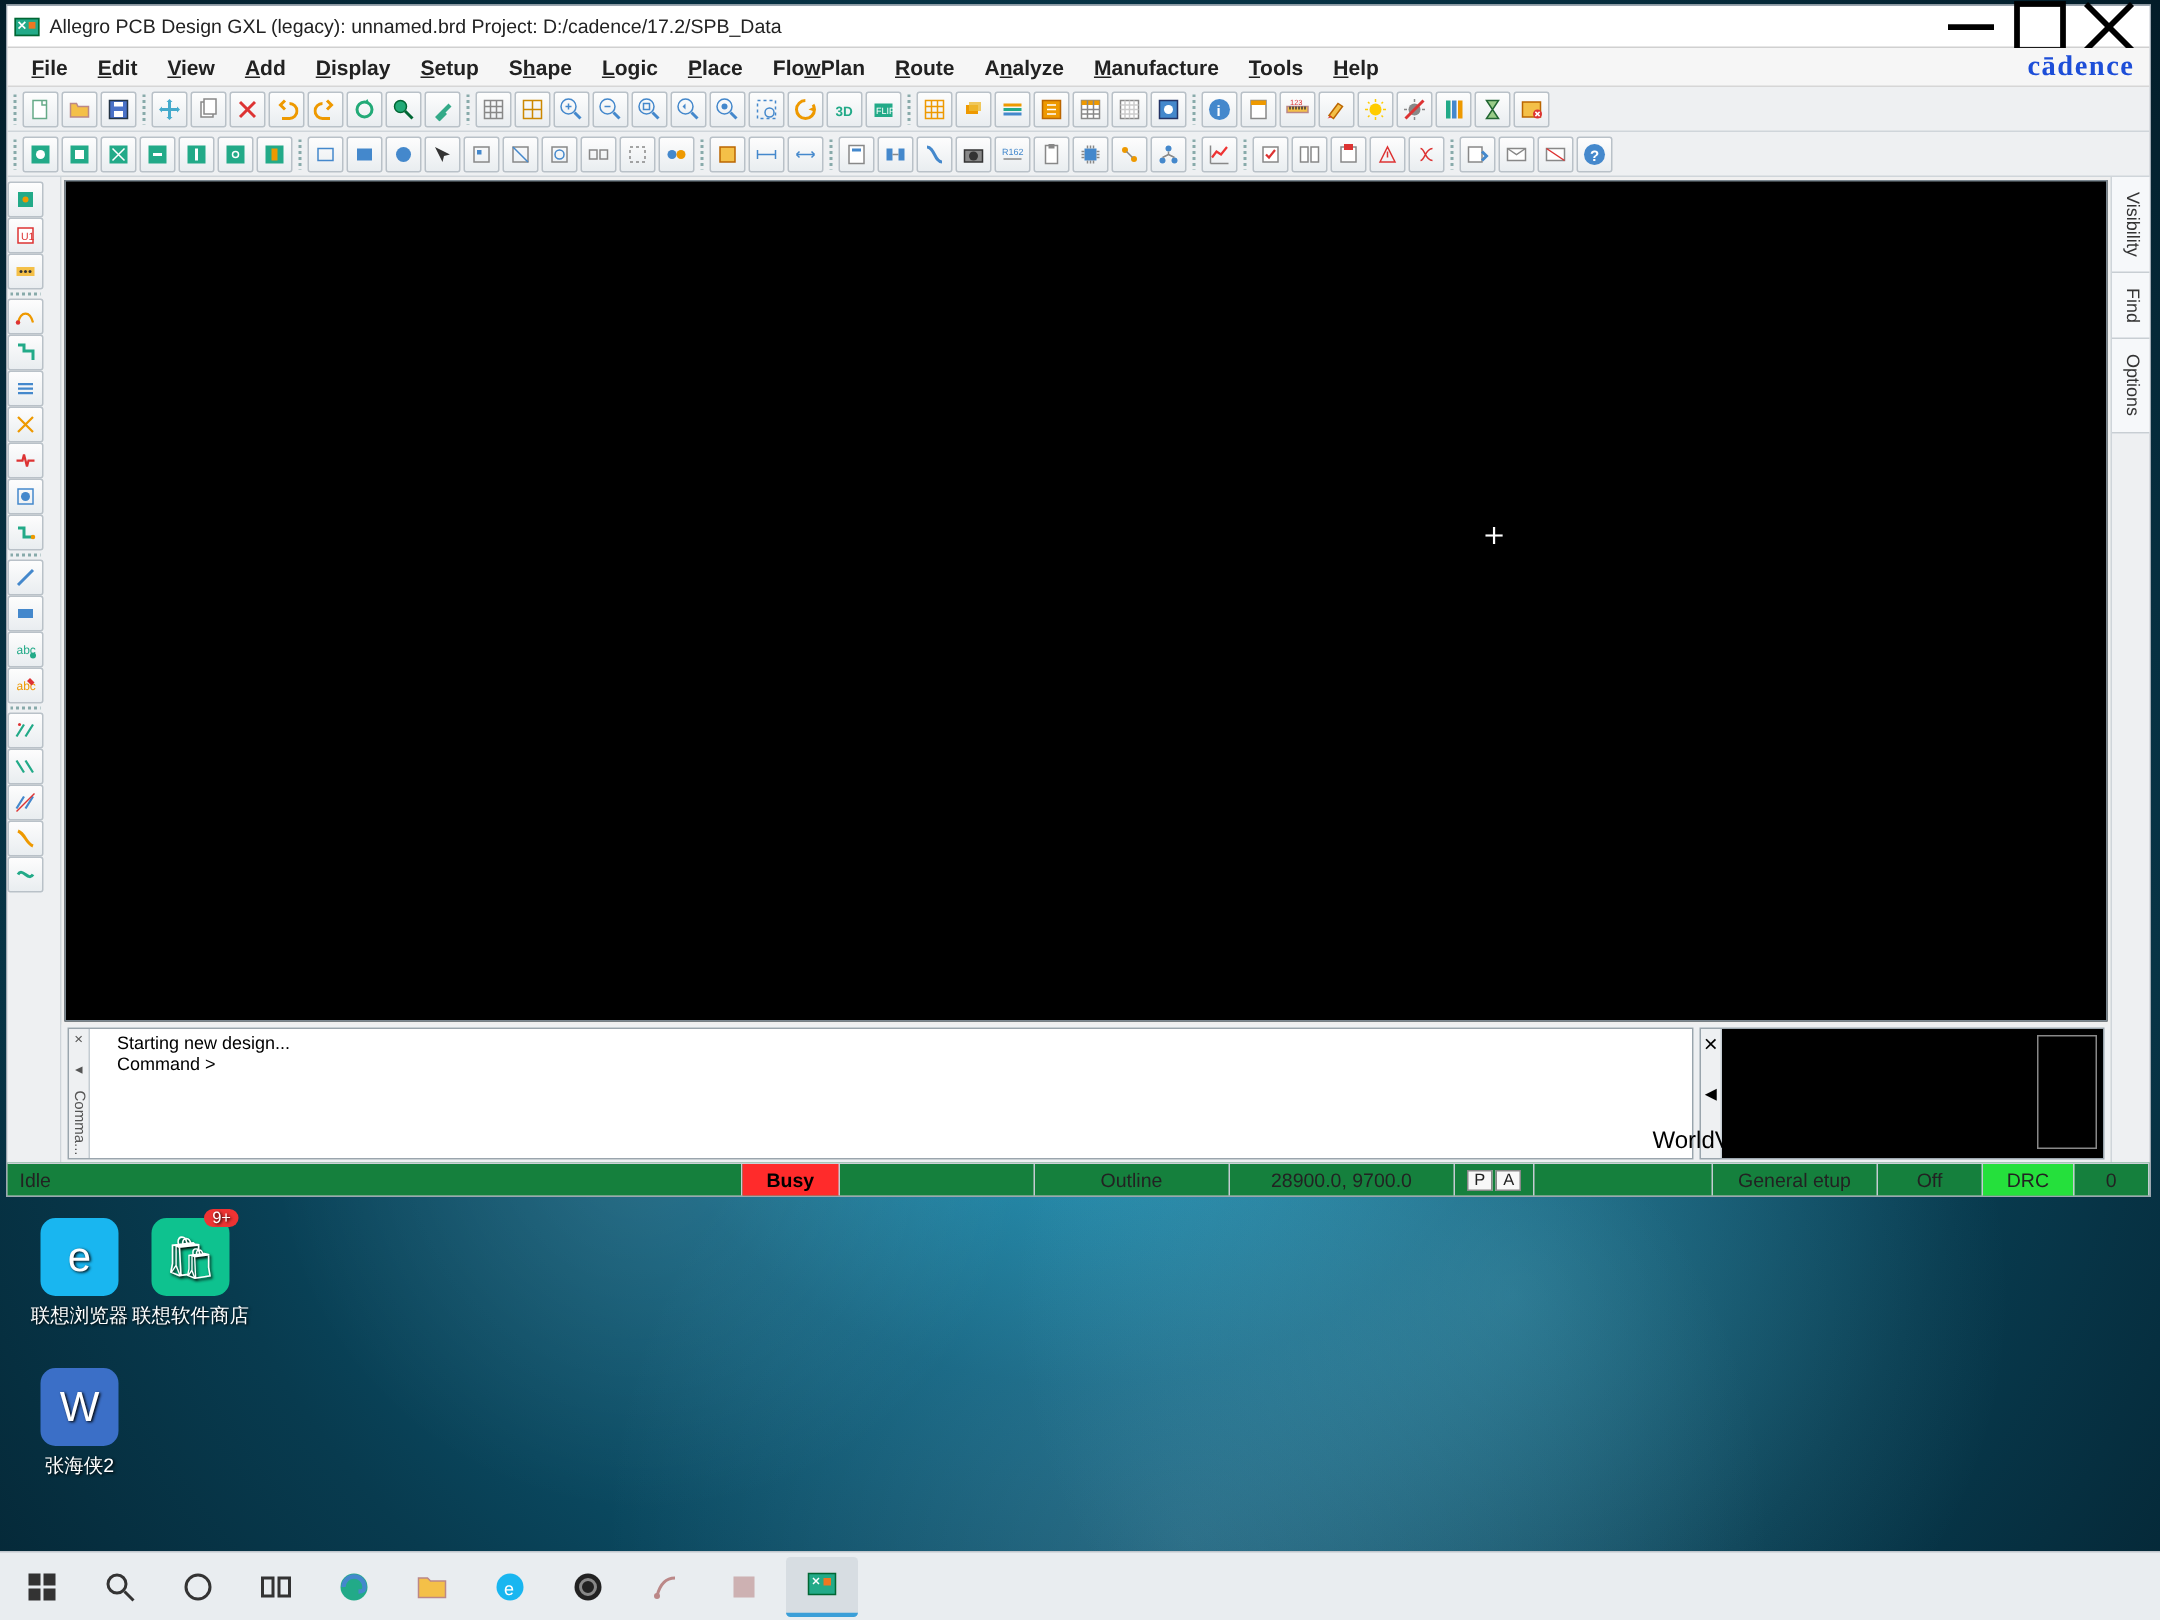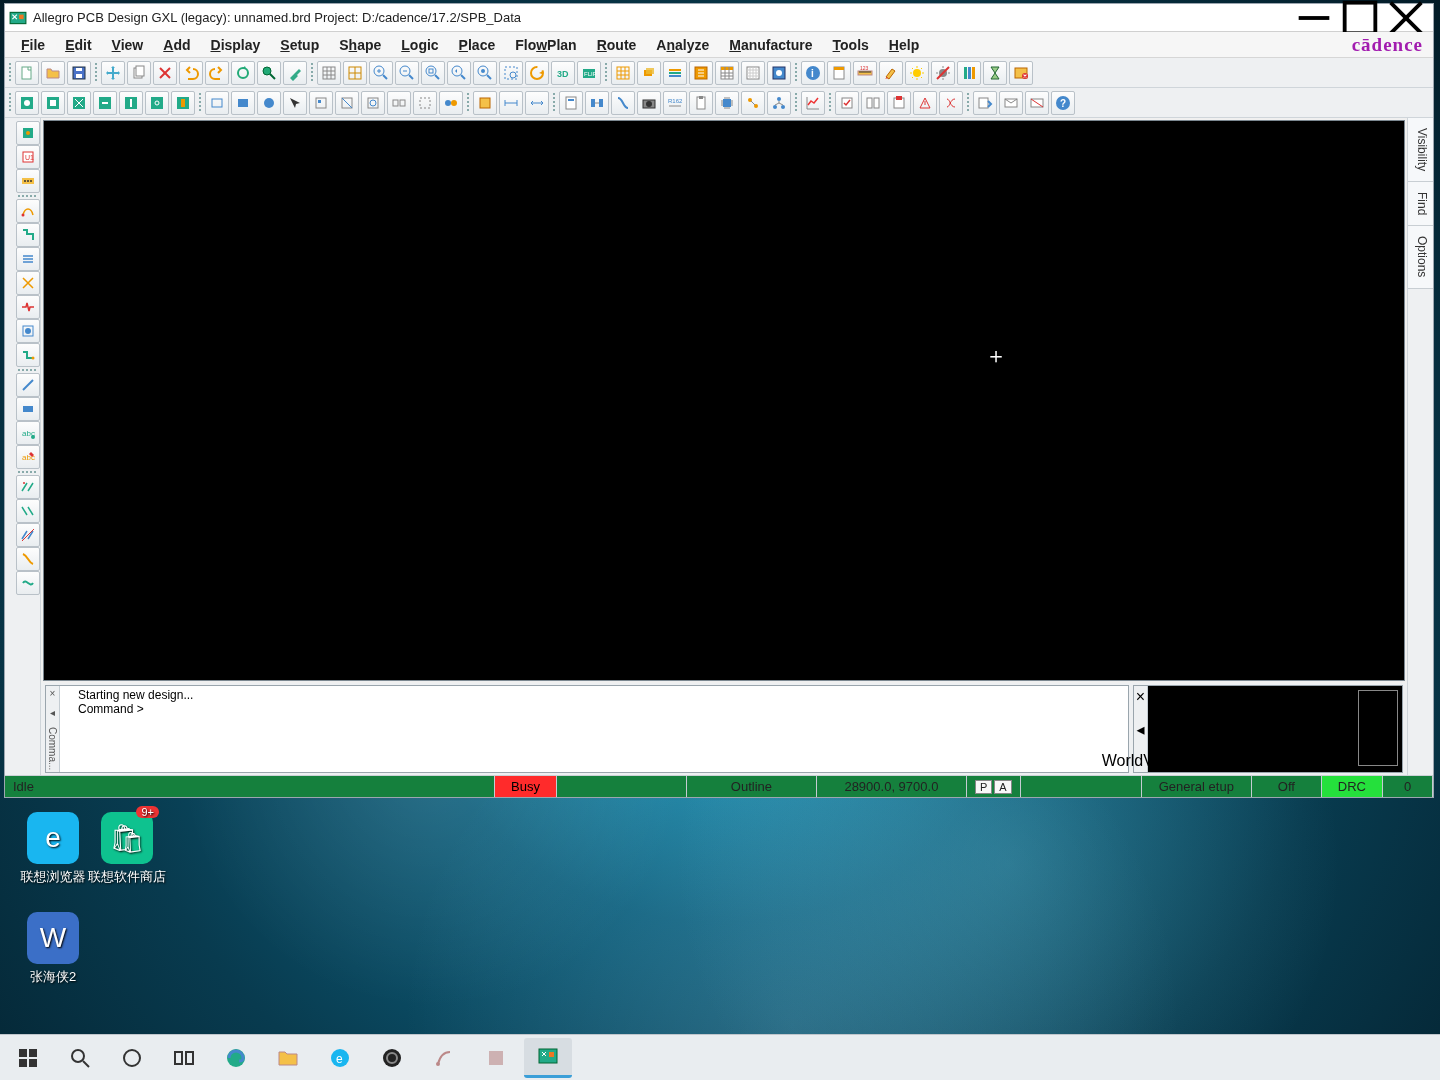--- a/index.html
+++ b/index.html
@@ -35,32 +35,32 @@
   height:28px; background:#fff; display:flex; align-items:center; padding:0 4px; border-bottom:1px solid #d0d0d0;
 }
 .titlebar .app-icon{width:18px;height:18px;margin-right:6px;display:inline-block;}
 .titlebar .app-icon svg{width:18px;height:18px;}
 .titlebar .title-text{font-size:13px;color:#222;flex:1;}
 .titlebar .wbtn{width:46px;height:24px;display:flex;align-items:center;justify-content:center;color:#333;font-size:13px;}
 
 .menubar{height:26px;background:#f6f6f6;display:flex;align-items:center;padding:0 6px;border-bottom:1px solid #d6d6d6; position:relative;font-weight:bold;}
 .menubar .menu-item{font-size:14px;color:#222;padding:2px 10px; cursor:default;}
 .menubar .menu-item .ul{text-decoration:underline;}
-.brand{position:absolute;right:10px;top:2px;font-family:serif;letter-spacing:1px;font-size:19px;color:#a21caf;}
+.brand{position:absolute;right:10px;top:2px;font-family:serif;letter-spacing:1px;font-size:19px;color:#1d4ed8;}
 
 
 .toolrow{height:30px;background:#eef0f2;display:flex;align-items:center;padding:0 2px;border-bottom:1px solid #cfd5da;gap:2px;}
 .tb{width:24px;height:24px;border:1px solid #b9c1c8;background:linear-gradient(#fdfdfd,#e9edf0);display:flex;align-items:center;justify-content:center;border-radius:2px;}
 .tb svg{width:16px;height:16px;}
 .sep{width:6px;height:24px;display:flex;align-items:center;justify-content:center;}
 .sep::before{content:"";width:2px;height:20px;background:repeating-linear-gradient(#8aa 0 2px,transparent 2px 4px);}
 
 
 .content{flex:1;display:flex;min-height:0;}
-.vtoolbar{width:36px;background:#eef0f2;border-right:1px solid #cfd5da;display:flex;flex-direction:column;align-items:flex-end;padding:3px 0;gap:0;}
+.vtoolbar{width:36px;background:#eef0f2;border-right:1px solid #cfd5da;display:flex;flex-direction:column;align-items:flex-start;padding:3px 0;gap:0;}
 .vtoolbar .vsep{height:6px;width:24px;display:flex;align-items:center;justify-content:center;}
 .vtoolbar .vsep::before{content:"";height:2px;width:20px;background:repeating-linear-gradient(90deg,#8aa 0 2px,transparent 2px 4px);}
 
 .canvas-wrap{flex:1;display:flex;flex-direction:column;min-width:0;}
 .canvas{flex:1;background:#000;position:relative;border:1px solid #7b8790;margin:2px;}
 .crosshair{position:absolute;color:#fff;font-size:22px;transform:translate(-50%,-50%);font-weight:300;}
 
 .right-tabs{width:26px;background:#eef0f2;border-left:1px solid #cfd5da;display:flex;flex-direction:column;}
 .rtab{writing-mode:vertical-rl;text-orientation:mixed;font-size:12px;padding:10px 4px;color:#333;border-bottom:1px solid #c8ced3;background:#f6f8fa;text-align:center;}
 
@@ -72,21 +72,21 @@
 .cmd-gutter .lab{writing-mode:vertical-rl;font-size:10px;color:#555;}
 .cmd-body{flex:1;padding:2px 18px;}
 .wv-panel{width:270px;display:flex;border:1px solid #9aa5ad;}
 .wv-gutter{width:14px;background:#eef0f2;border-right:1px solid #c4ccd2;display:flex;flex-direction:column;align-items:center;justify-content:space-between;padding:2px 0;}
 .wv-body{flex:1;background:#000;position:relative;}
 .wv-body .box{position:absolute;top:4px;right:4px;width:40px;height:76px;border:1px solid #888;}
 
 
 .statusbar{height:22px;background:#15803d;border-top:1px solid #ccd2d7;display:flex;font-size:13px;color:#222;}
 .statusbar .cell{border-right:1px solid #c4ccd2;padding:2px 8px;display:flex;align-items:center;justify-content:center;}
-.statusbar .busy{background:#ff2b2b;color:#000;padding:2px 16px;}
+.statusbar .busy{background:#ff2b2b;color:#000;padding:2px 16px;font-weight:bold;}
 .statusbar .pa{display:flex;gap:2px;}
 .statusbar .pa span{border:1px solid #888;padding:0 4px;font-size:11px;background:#f8f8f8;}
 .statusbar .drc{background:#25e03c;padding:2px 16px;}
 
 
 .taskbar{position:absolute;left:0;bottom:0;width:1440px;height:46px;background:#e9edf0;display:flex;align-items:center;padding:0 4px;gap:4px;border-top:1px solid #c0c6cc;}
 .taskbar .tbtn{width:48px;height:40px;display:flex;align-items:center;justify-content:center;border-radius:3px;}
 .taskbar .tbtn.active{background:#d7dde2;border-bottom:3px solid #3b9fd8;}
 .taskbar svg{width:24px;height:24px;}
 </style>

